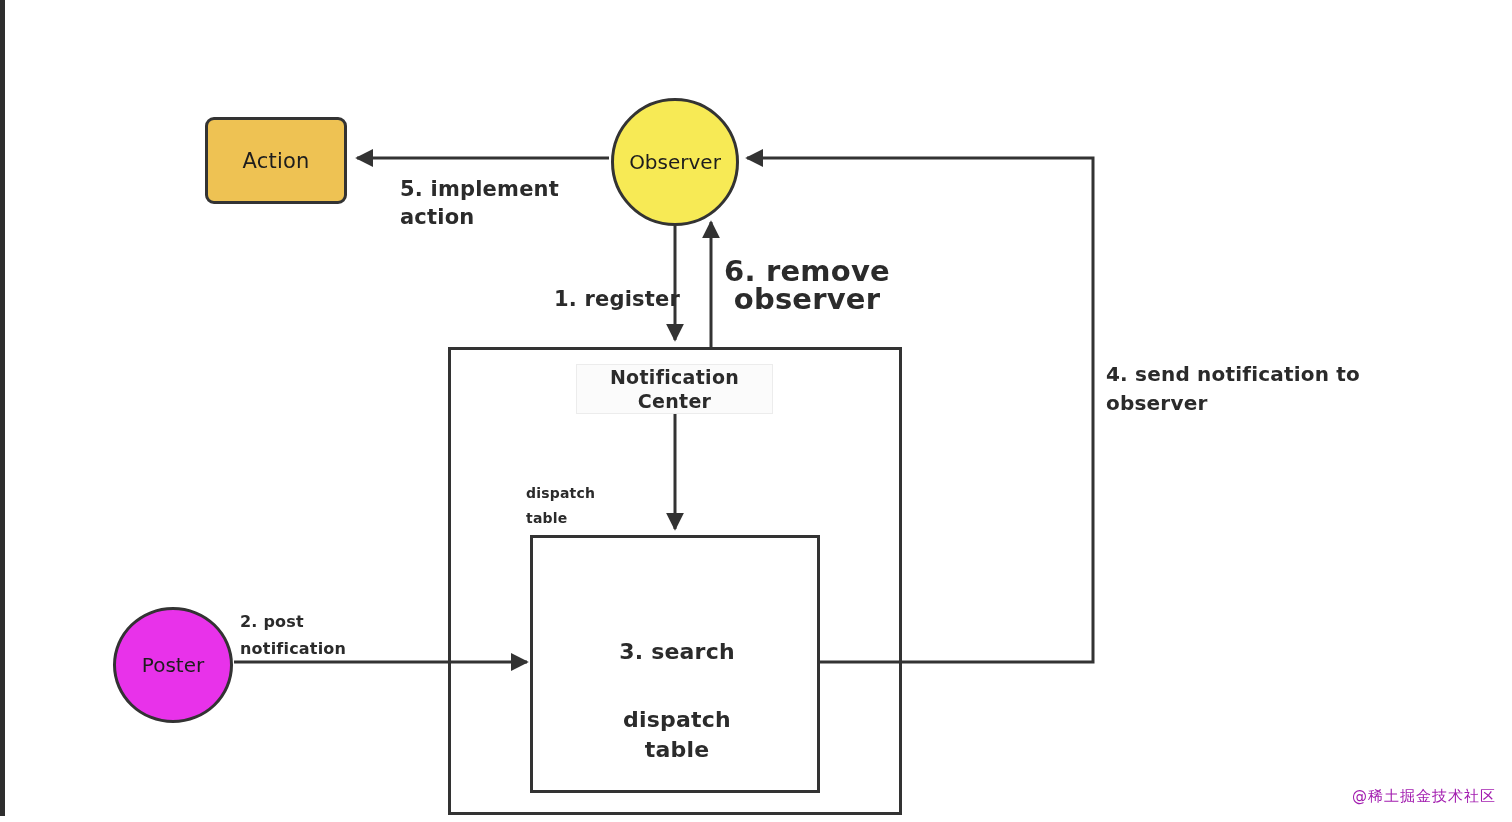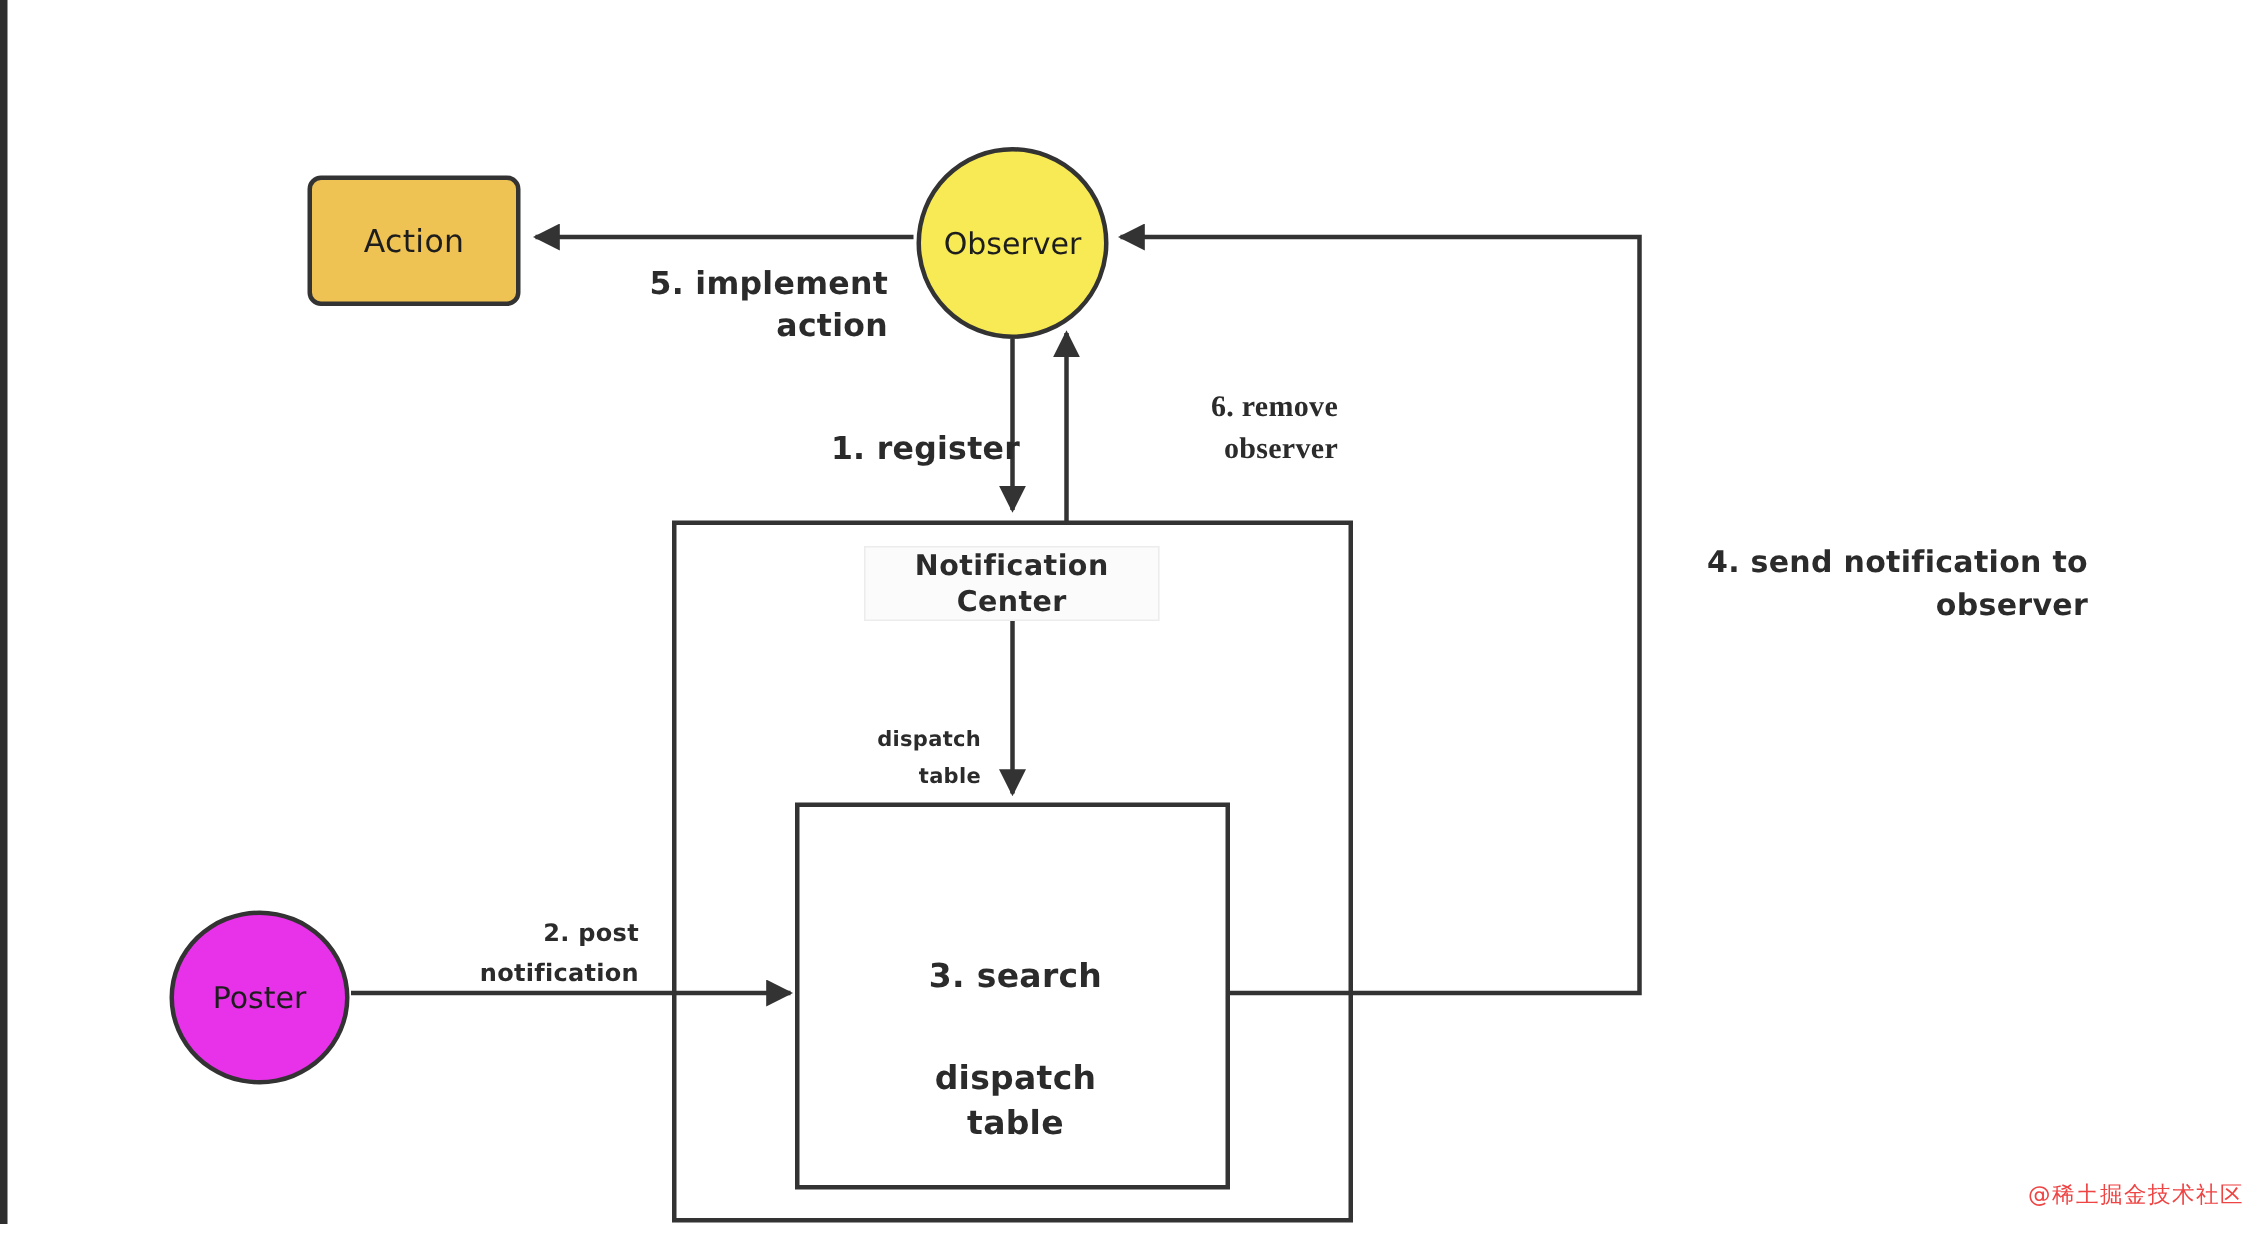--- a/index.html
+++ b/index.html
@@ -101,44 +101,43 @@
     line-height: 30px;
     color: #2b2b2b;
     letter-spacing: .2px;
     gap: 38px;
   }
   
   .edge-label {
     position: absolute;
     font-weight: bold;
     color: #2b2b2b;
-    text-align: right;
+    text-align: left;
     letter-spacing: .2px;
     white-space: pre-line;
   }
   #label-implement-action {
     left: 400px; top: 175px;
     width: 192px;
     font-size: 21px;
     line-height: 28px;
   }
   #label-register {
     left: 520px; top: 285px;
     width: 160px;
     font-size: 21px;
     line-height: 28px;
     text-align: right;
   }
   #label-remove-observer {
     left: 722px; top: 257px;
     width: 170px;
-    font-size: 20px;
+    font-size: 29px;
     line-height: 28px;
-    text-align: right;
-    font-family: Liberation Serif, serif;
+    text-align: center;
   }
   #label-post-notification {
     left: 240px; top: 608px;
     width: 186px;
     font-size: 16px;
     line-height: 27px;
   }
   #label-dispatch-table {
     left: 526px; top: 481px;
     width: 128px;
@@ -149,21 +148,21 @@
     left: 1106px; top: 360px;
     width: 286px;
     font-size: 20px;
     line-height: 29px;
   }
   
   #watermark {
     position: absolute;
     right: 16px; bottom: 10px;
     font-size: 15px;
-    color: #ef4444;
+    color: #a21caf;
     letter-spacing: 1px;
     font-family: "DejaVu Sans", sans-serif;
   }
 </style>
 </head>
 <body>
 
 <div id="canvas">
 
   <div id="left-rail"></div>

